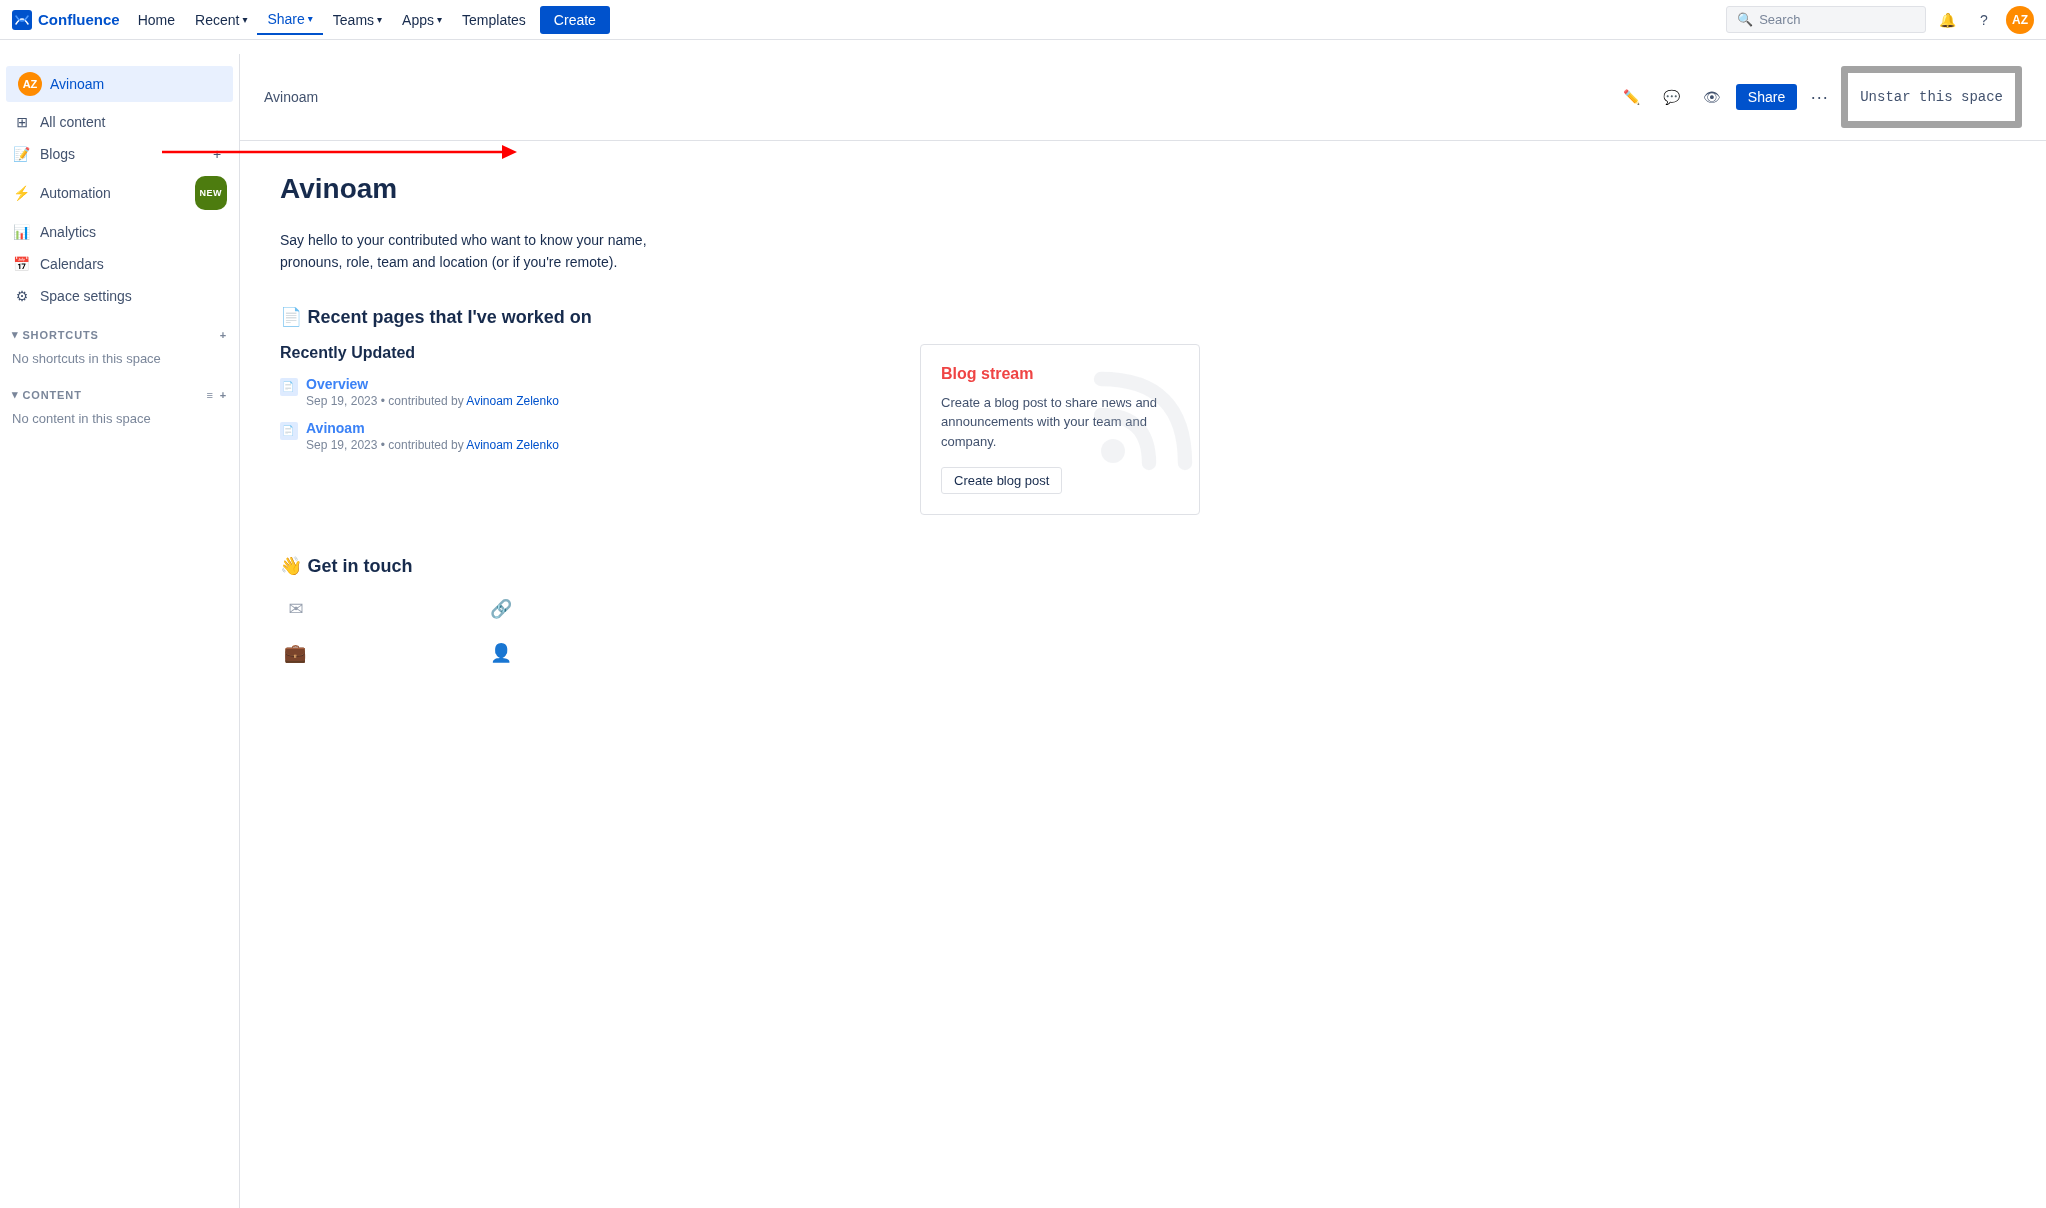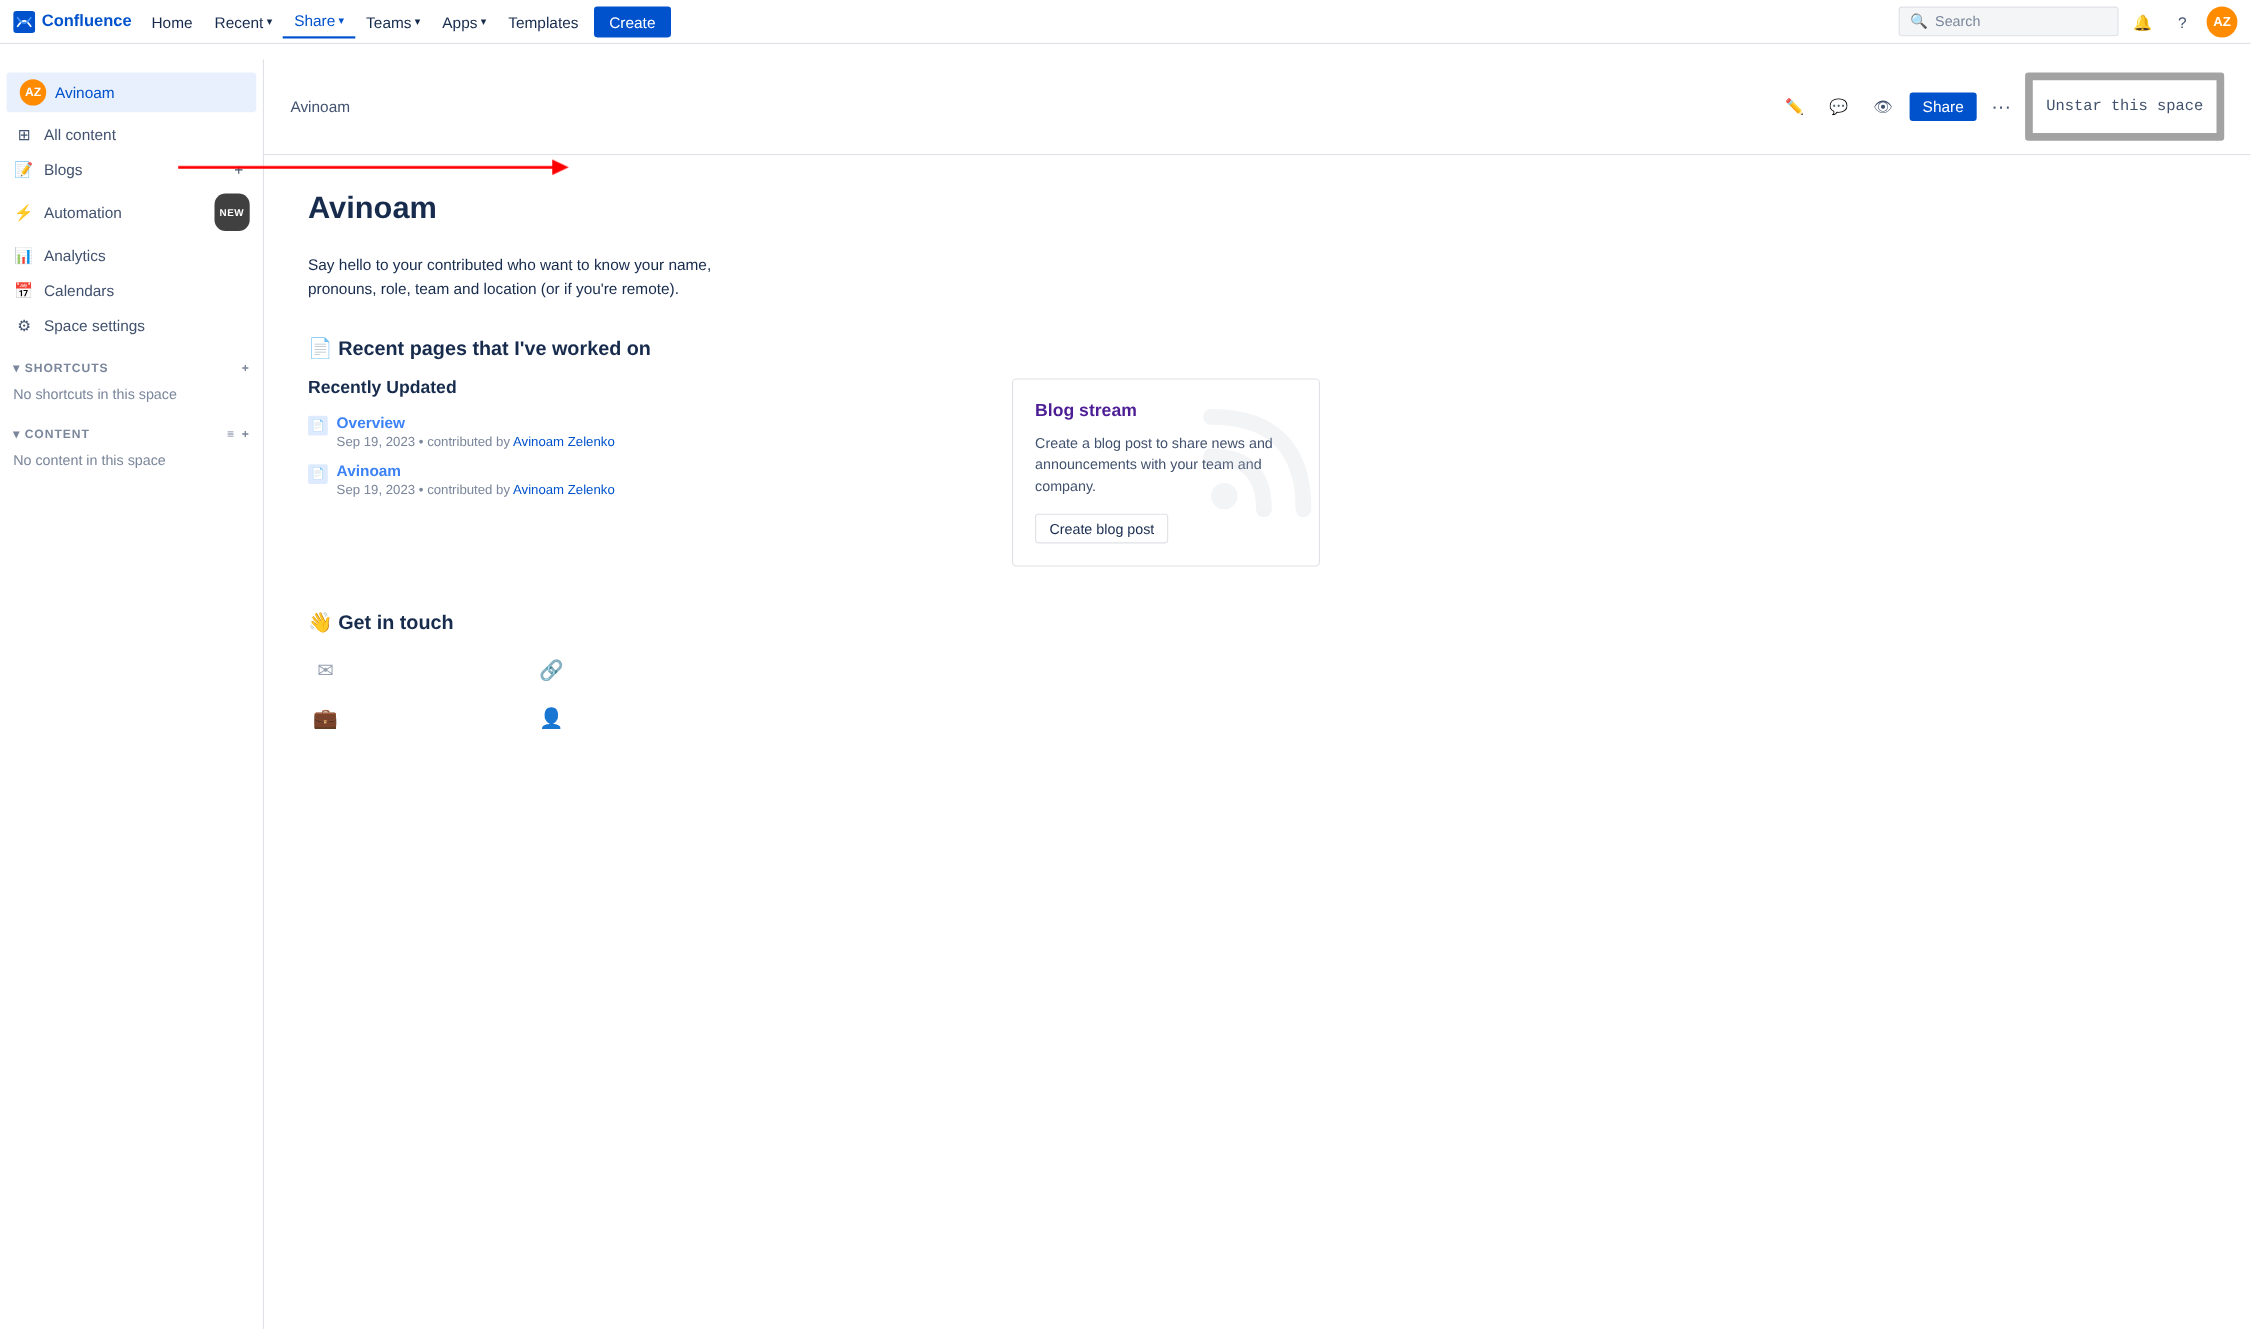--- a/index.html
+++ b/index.html
@@ -50,21 +50,21 @@
     }
     .sidebar-user-avatar { width: 24px; height: 24px; border-radius: 50%; background: #ff8b00; display: flex; align-items: center; justify-content: center; color: #fff; font-size: 11px; font-weight: 600; }
     .sidebar-user-name { font-size: 14px; font-weight: 500; color: #0052cc; }
     .sidebar-item {
       display: flex; align-items: center; gap: 8px; padding: 6px 12px;
       cursor: pointer; color: #42526e; font-size: 14px;
     }
     .sidebar-item-icon { width: 20px; height: 20px; display: flex; align-items: center; justify-content: center; flex-shrink: 0; }
     .sidebar-item-label { flex: 1; }
     .new-badge {
-      background: #404040; color: #fff; font-size: 9px; font-weight: 700;
+      background: #4d7c0f; color: #fff; font-size: 9px; font-weight: 700;
       padding: 12px 5px; border-radius: 10px; text-transform: uppercase; letter-spacing: 0.5px;
     }
     .sidebar-add { margin-left: auto; width: 20px; height: 20px; display: flex; align-items: center; justify-content: center; border-radius: 3px; color: #42526e; }
     .sidebar-section {
       margin-top: 12px; padding: 0 12px;
     }
     .sidebar-section-header {
       display: flex; align-items: center; justify-content: space-between;
       font-size: 11px; font-weight: 700; color: #7a869a; text-transform: uppercase; letter-spacing: 0.08em;
       padding: 4px 0; cursor: pointer;
@@ -113,21 +113,21 @@
     .page-item-info { flex: 1; }
     .page-item-title { color: #3b82f6; font-size: 14px; font-weight: 700; text-decoration: none; }
     .page-item-meta { font-size: 12px; color: #7a869a; margin-top: 2px; }
     .page-item-meta a { color: #0052cc; text-decoration: none; }
 
     
     .blog-stream-card {
       background: #fff; border: 1px solid #dfe1e6; border-radius: 4px;
       padding: 20px; position: relative; overflow: hidden;
     }
-    .blog-stream-title { font-size: 16px; font-weight: 600; color: #4c1d95; margin-bottom: 10px; }
+    .blog-stream-title { font-size: 16px; font-weight: 600; color: #ef4444; margin-bottom: 10px; }
     .blog-stream-text { font-size: 13px; color: #42526e; line-height: 1.5; margin-bottom: 16px; }
     .blog-stream-icon {
       position: absolute; right: -10px; top: 10px;
       width: 120px; height: 120px; opacity: 0.2;
     }
     .create-blog-btn {
       background: #fff; border: 1px solid #dfe1e6; border-radius: 3px;
       padding: 5px 12px; font-size: 13px; cursor: pointer; color: #172b4d;
     }
 

